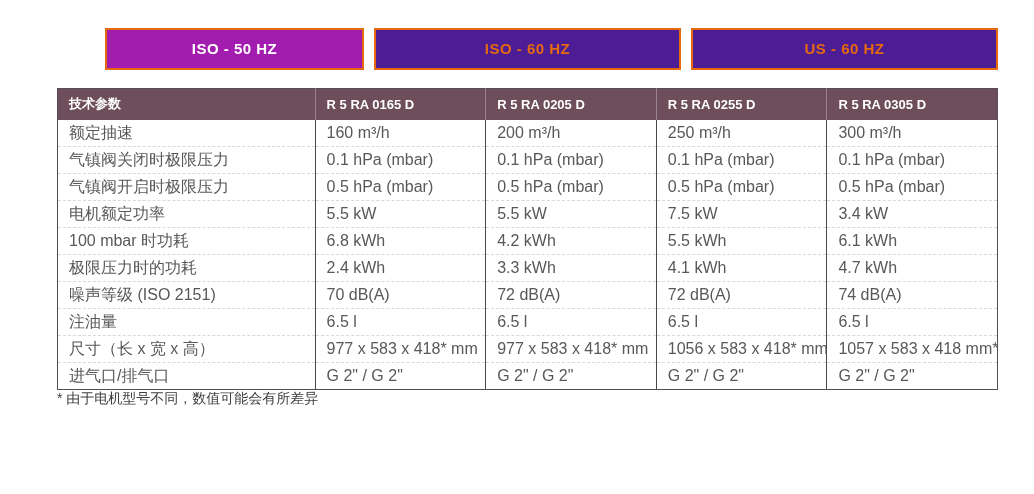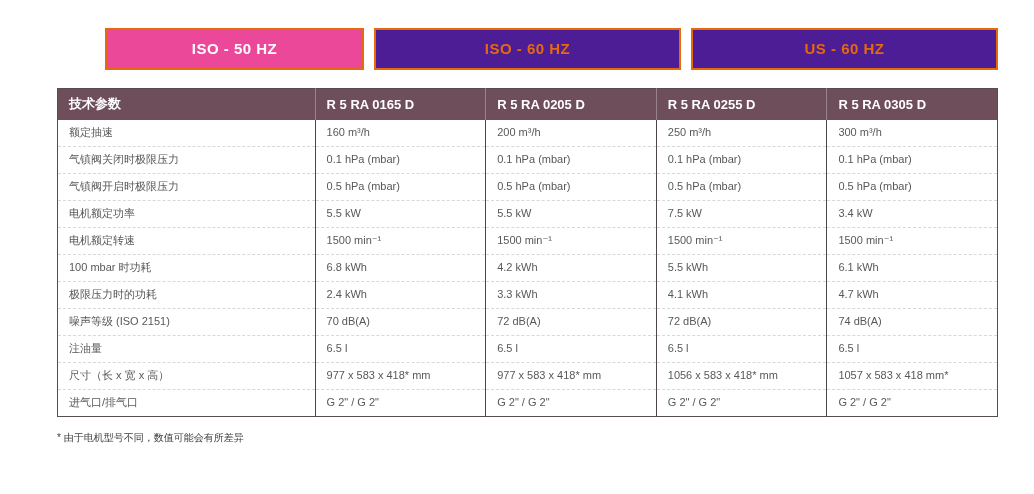--- a/index.html
+++ b/index.html
@@ -29,21 +29,21 @@
     letter-spacing: 0.5px;
     border: 2px solid #e5690f;
     background: #4c1d95;
     color: #e5690f;
     cursor: pointer;
     text-align: center;
     line-height: 38px;
     padding: 0;
   }
   .tab.active {
-    background: #ec4899;
+    background: #a21caf;
     color: #ffffff;
     margin-left: 48px;
   }
   
   .spec-table {
     margin-top: 18px;
     width: 100%;
     border-collapse: collapse;
     table-layout: fixed;
     border: 1px solid #564c54;
@@ -55,35 +55,34 @@
     font-weight: bold;
     text-align: left;
     padding: 6px 11px 7px 11px;
     border-left: 1px solid #97838c;
     white-space: nowrap;
     overflow: hidden;
     margin-top: 24px;
   }
   .spec-table th:first-child { border-left: none; }
   .spec-table td {
-    font-size: 11px;
+    font-size: 16px;
     color: #58585a;
     line-height: 15px;
     padding: 5px 11px 6px 11px;
     border-left: 1px solid #4d454c;
     border-top: 1px dashed #d8d8d8;
     white-space: nowrap;
     overflow: hidden;
   }
   .spec-table td:first-child { border-left: none; }
   .spec-table tbody tr:first-child td { border-top: none; }
   
   .footnote {
-    margin-top: 14px;
-    font-size: 10px;
+    font-size: 14px;
     color: #3d3d3d;
   }
 </style>
 </head>
 <body>
 
 <div class="content">
 
   <div class="tabs">
     <button class="tab active">ISO - 50 HZ</button>
@@ -131,27 +130,20 @@
           <td>0.5 hPa (mbar)</td>
         </tr>
         <tr>
           <td>电机额定功率</td>
           <td>5.5 kW</td>
           <td>5.5 kW</td>
           <td>7.5 kW</td>
           <td>3.4 kW</td>
         </tr>
         <tr>
-          <td>电机额定转速</td>
-          <td>1500 min⁻¹</td>
-          <td>1500 min⁻¹</td>
-          <td>1500 min⁻¹</td>
-          <td>1500 min⁻¹</td>
-        </tr>
-        <tr>
           <td>100 mbar 时功耗</td>
           <td>6.8 kWh</td>
           <td>4.2 kWh</td>
           <td>5.5 kWh</td>
           <td>6.1 kWh</td>
         </tr>
         <tr>
           <td>极限压力时的功耗</td>
           <td>2.4 kWh</td>
           <td>3.3 kWh</td>

